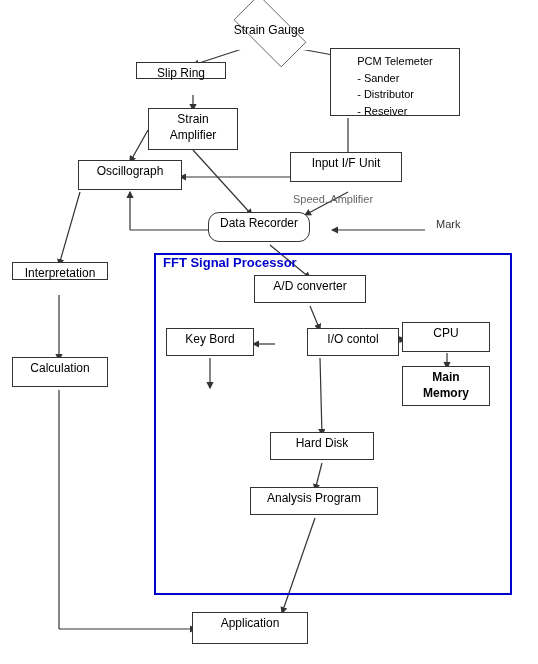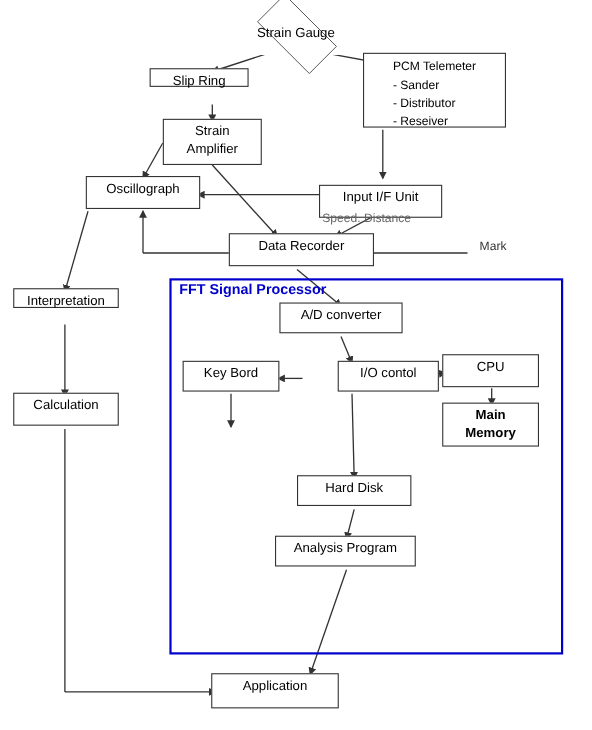--- a/index.html
+++ b/index.html
@@ -161,29 +161,29 @@
 
   <div class="box" style="left:148px; top:108px; width:90px; height:42px;">
     <span style="white-space:pre-line;">Strain
 Amplifier</span>
   </div>
 
   <div class="box" style="left:78px; top:160px; width:104px; height:30px;">
     <span>Oscillograph</span>
   </div>
 
-  <div class="box" style="left:290px; top:168px; width:112px; height:30px;">
+  <div class="box" style="left:290px; top:152px; width:112px; height:30px;">
     <span>Input I/F Unit</span>
   </div>
 
   <div class="static-text" style="left:293px; top:193px; color:#666;">
-    <span>Speed. Distance</span>
-  </div>
-
-  <div class="box" style="left:208px; top:212px; width:132px; height:30px;">
+    <span>Speed. Amplifier</span>
+  </div>
+
+  <div class="box" style="left:208px; top:212px; width:102px; height:30px;border-radius:11px;">
     <span>Data Recorder</span>
   </div>
 
   <div class="static-text" style="left:436px; top:218px;">
     <span>Mark</span>
   </div>
 
   <div class="fft-box" style="left:154px; top:253px; width:358px; height:342px;"></div>
 
   <div class="fft-label" style="left:163px; top:255px;">

